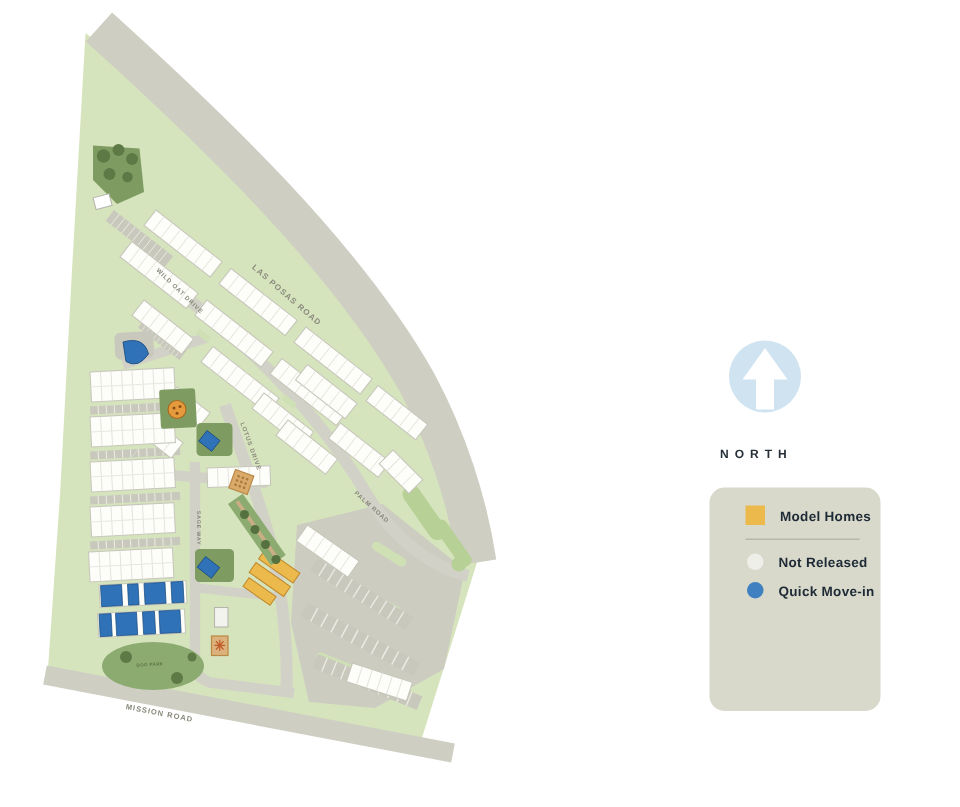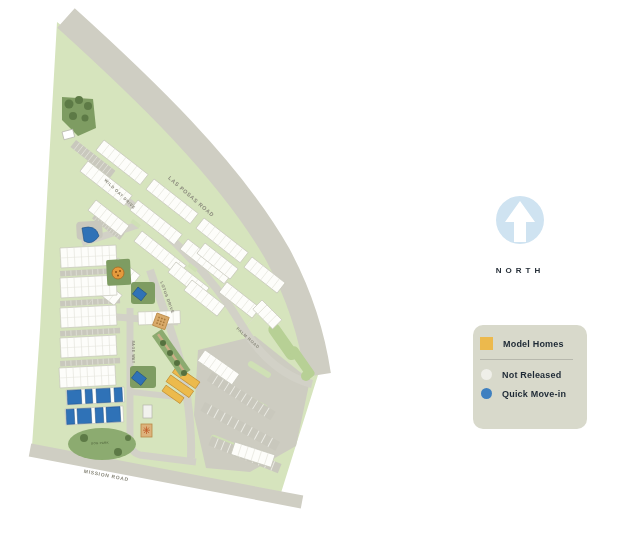--- a/index.html
+++ b/index.html
@@ -2,25 +2,25 @@
 <html><head>
 <meta charset="utf-8">
 <style>
   html,body{margin:0;padding:0;background:#fff;}
   .stage{position:relative;width:640px;height:538px;background:#ffffff;overflow:hidden;
          font-family:"Liberation Sans",sans-serif;}
   .map-svg{position:absolute;left:0;top:0;}
   .rlabel{fill:#8a897c;font-weight:bold;letter-spacing:.14em;}
   .alabel{fill:#5d7447;font-weight:bold;letter-spacing:.08em;}
   
-  .north-wrap{position:absolute;left:480px;top:192px;width:80px;text-align:center;}
+  .north-wrap{position:absolute;left:480px;top:223px;width:80px;text-align:left;}
   .north-label{margin-top:14px;font-size:8px;font-weight:bold;letter-spacing:4px;color:#262f38;}
   
-  .legend{position:absolute;left:473px;top:325px;width:114px;height:104px;
-          background:#d8d9cb;border-radius:10px;box-sizing:border-box;padding:9px 0 0 7px;}
+  .legend{position:absolute;left:473px;top:325px;width:114px;height:149px;
+          background:#d8d9cb;border-radius:10px;box-sizing:border-box;padding:9px 0 0 24px;}
   .legend-row{display:flex;align-items:center;height:19px;}
   .legend-label{font-size:9px;font-weight:bold;color:#1d2935;margin-left:10px;letter-spacing:.2px;}
   .sw-square{width:13px;height:13px;flex:0 0 13px;}
   .sw-circle{width:11px;height:11px;flex:0 0 11px;border-radius:50%;margin-left:1px;}
   .legend-divider{border:none;border-top:1px solid #b7b8ad;margin:6px 14px 5px 0;}
 </style>
 </head>
 <body>
 
 <div class="stage">

